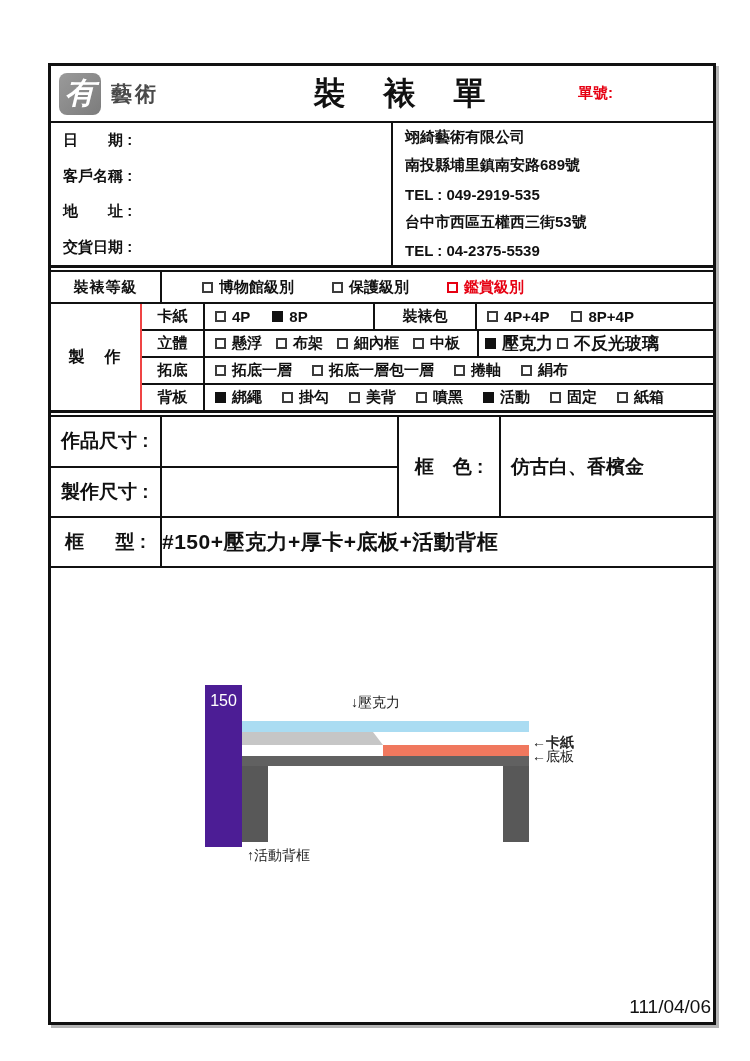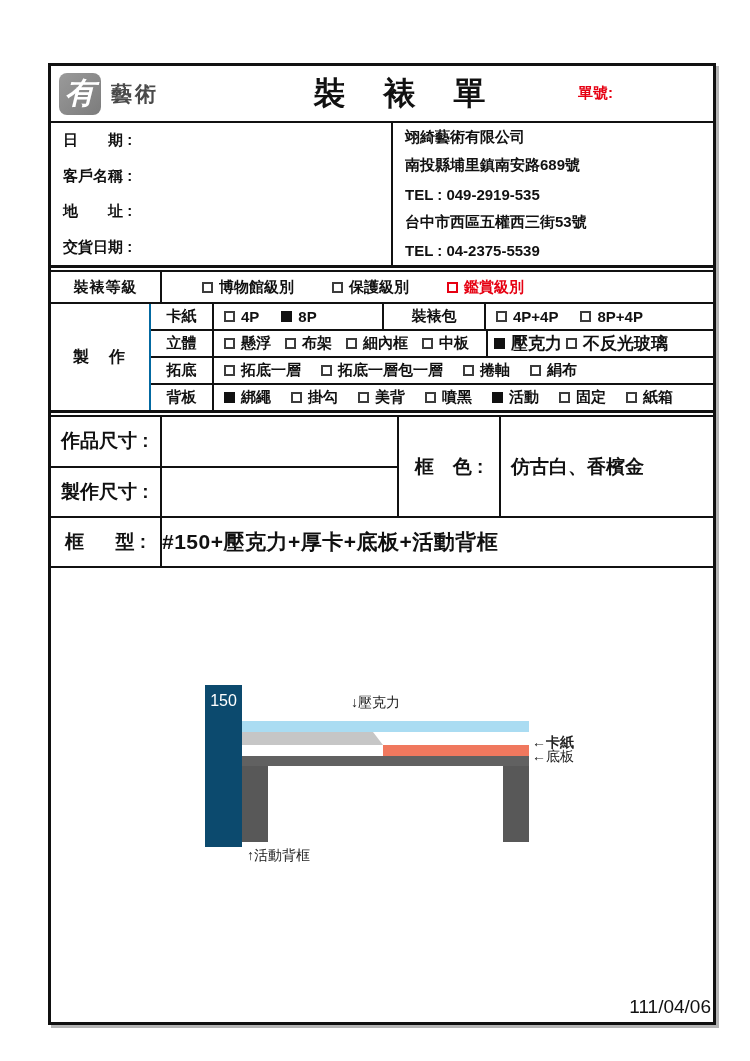--- a/index.html
+++ b/index.html
@@ -39,21 +39,21 @@
     font-size:15px;font-weight:700;box-sizing:border-box;flex:none;letter-spacing:1px;}
   .opts-cell{flex:1;display:flex;align-items:center;padding-left:12px;}
   
   .opt{display:inline-flex;align-items:center;font-size:15px;font-weight:700;margin-right:38px;white-space:nowrap;}
   .opt .cb{width:11px;height:11px;border:2px solid #3c3c3c;margin-right:6px;flex:none;box-sizing:border-box;background:#fff;}
   .opt.checked .cb{background:#111;border-color:#111;}
   .opt.red{color:#e60012;}
   .opt.red .cb{border-color:#e60012;}
   
   .prod{height:106px;display:flex;flex:none;}
-  .prod-label{width:100px;border-right:2px solid #0369a1;display:flex;align-items:center;justify-content:center;
+  .prod-label{width:91px;border-right:2px solid #ef4444;display:flex;align-items:center;justify-content:center;
     font-size:16px;font-weight:700;letter-spacing:2px;flex:none;box-sizing:border-box;}
   .prod-rows{flex:1;display:flex;flex-direction:column;}
   .prow{flex:1;display:flex;align-items:stretch;border-bottom:2px solid #111;}
   .prow:last-child{border-bottom:none;}
   .sub-lbl{width:63px;border-right:2px solid #111;display:flex;align-items:center;justify-content:center;
     font-size:15px;font-weight:700;flex:none;box-sizing:border-box;}
   .pcell{display:flex;align-items:center;padding-left:10px;box-sizing:border-box;}
   .pcell .opt{margin-right:22px;}
   .cellA{width:170px;border-right:2px solid #111;flex:none;}
   .packlbl{width:102px;border-right:2px solid #111;flex:none;display:flex;align-items:center;justify-content:center;
@@ -77,21 +77,21 @@
   .fc-lbl{width:102px;border-right:2px solid #111;display:flex;align-items:center;justify-content:center;
     font-size:19px;font-weight:700;flex:none;box-sizing:border-box;}
   .fc-val{flex:1;display:flex;align-items:center;padding-left:10px;font-size:19px;font-weight:700;}
   .ft-row{height:48px;border-top:2px solid #111;border-bottom:2px solid #111;display:flex;flex:none;align-items:stretch;}
   .ft-lbl{width:111px;border-right:2px solid #111;display:flex;align-items:center;justify-content:space-between;
     padding:0 14px;font-size:19px;font-weight:700;box-sizing:border-box;flex:none;}
   .ft-val{flex:1;display:flex;align-items:center;font-size:21px;font-weight:700;letter-spacing:0.5px;}
   
   .diagram{flex:1;position:relative;}
   .d-abs{position:absolute;}
-  .d-bar{left:154px;top:117px;width:37px;height:162px;background:#0c4a6e;color:#fff;
+  .d-bar{left:154px;top:117px;width:37px;height:162px;background:#4c1d95;color:#fff;
     font-size:16px;text-align:center;padding-top:7px;box-sizing:border-box;}
   .d-acrylic{left:191px;top:153px;width:287px;height:11px;}
   .d-mat{left:191px;top:164px;width:141px;height:13px;
     clip-path:polygon(0 0,calc(100% - 10px) 0,100% 100%,0 100%);}
   .d-art{left:332px;top:177px;width:146px;height:11px;}
   .d-base{left:191px;top:188px;width:287px;height:10px;}
   .d-leg-l{left:191px;top:198px;width:26px;height:76px;}
   .d-leg-r{left:452px;top:198px;width:26px;height:76px;}
   .d-txt{font-size:14px;font-weight:400;color:#222;white-space:nowrap;}
   .d-acr-lbl{left:300px;top:126px;}

